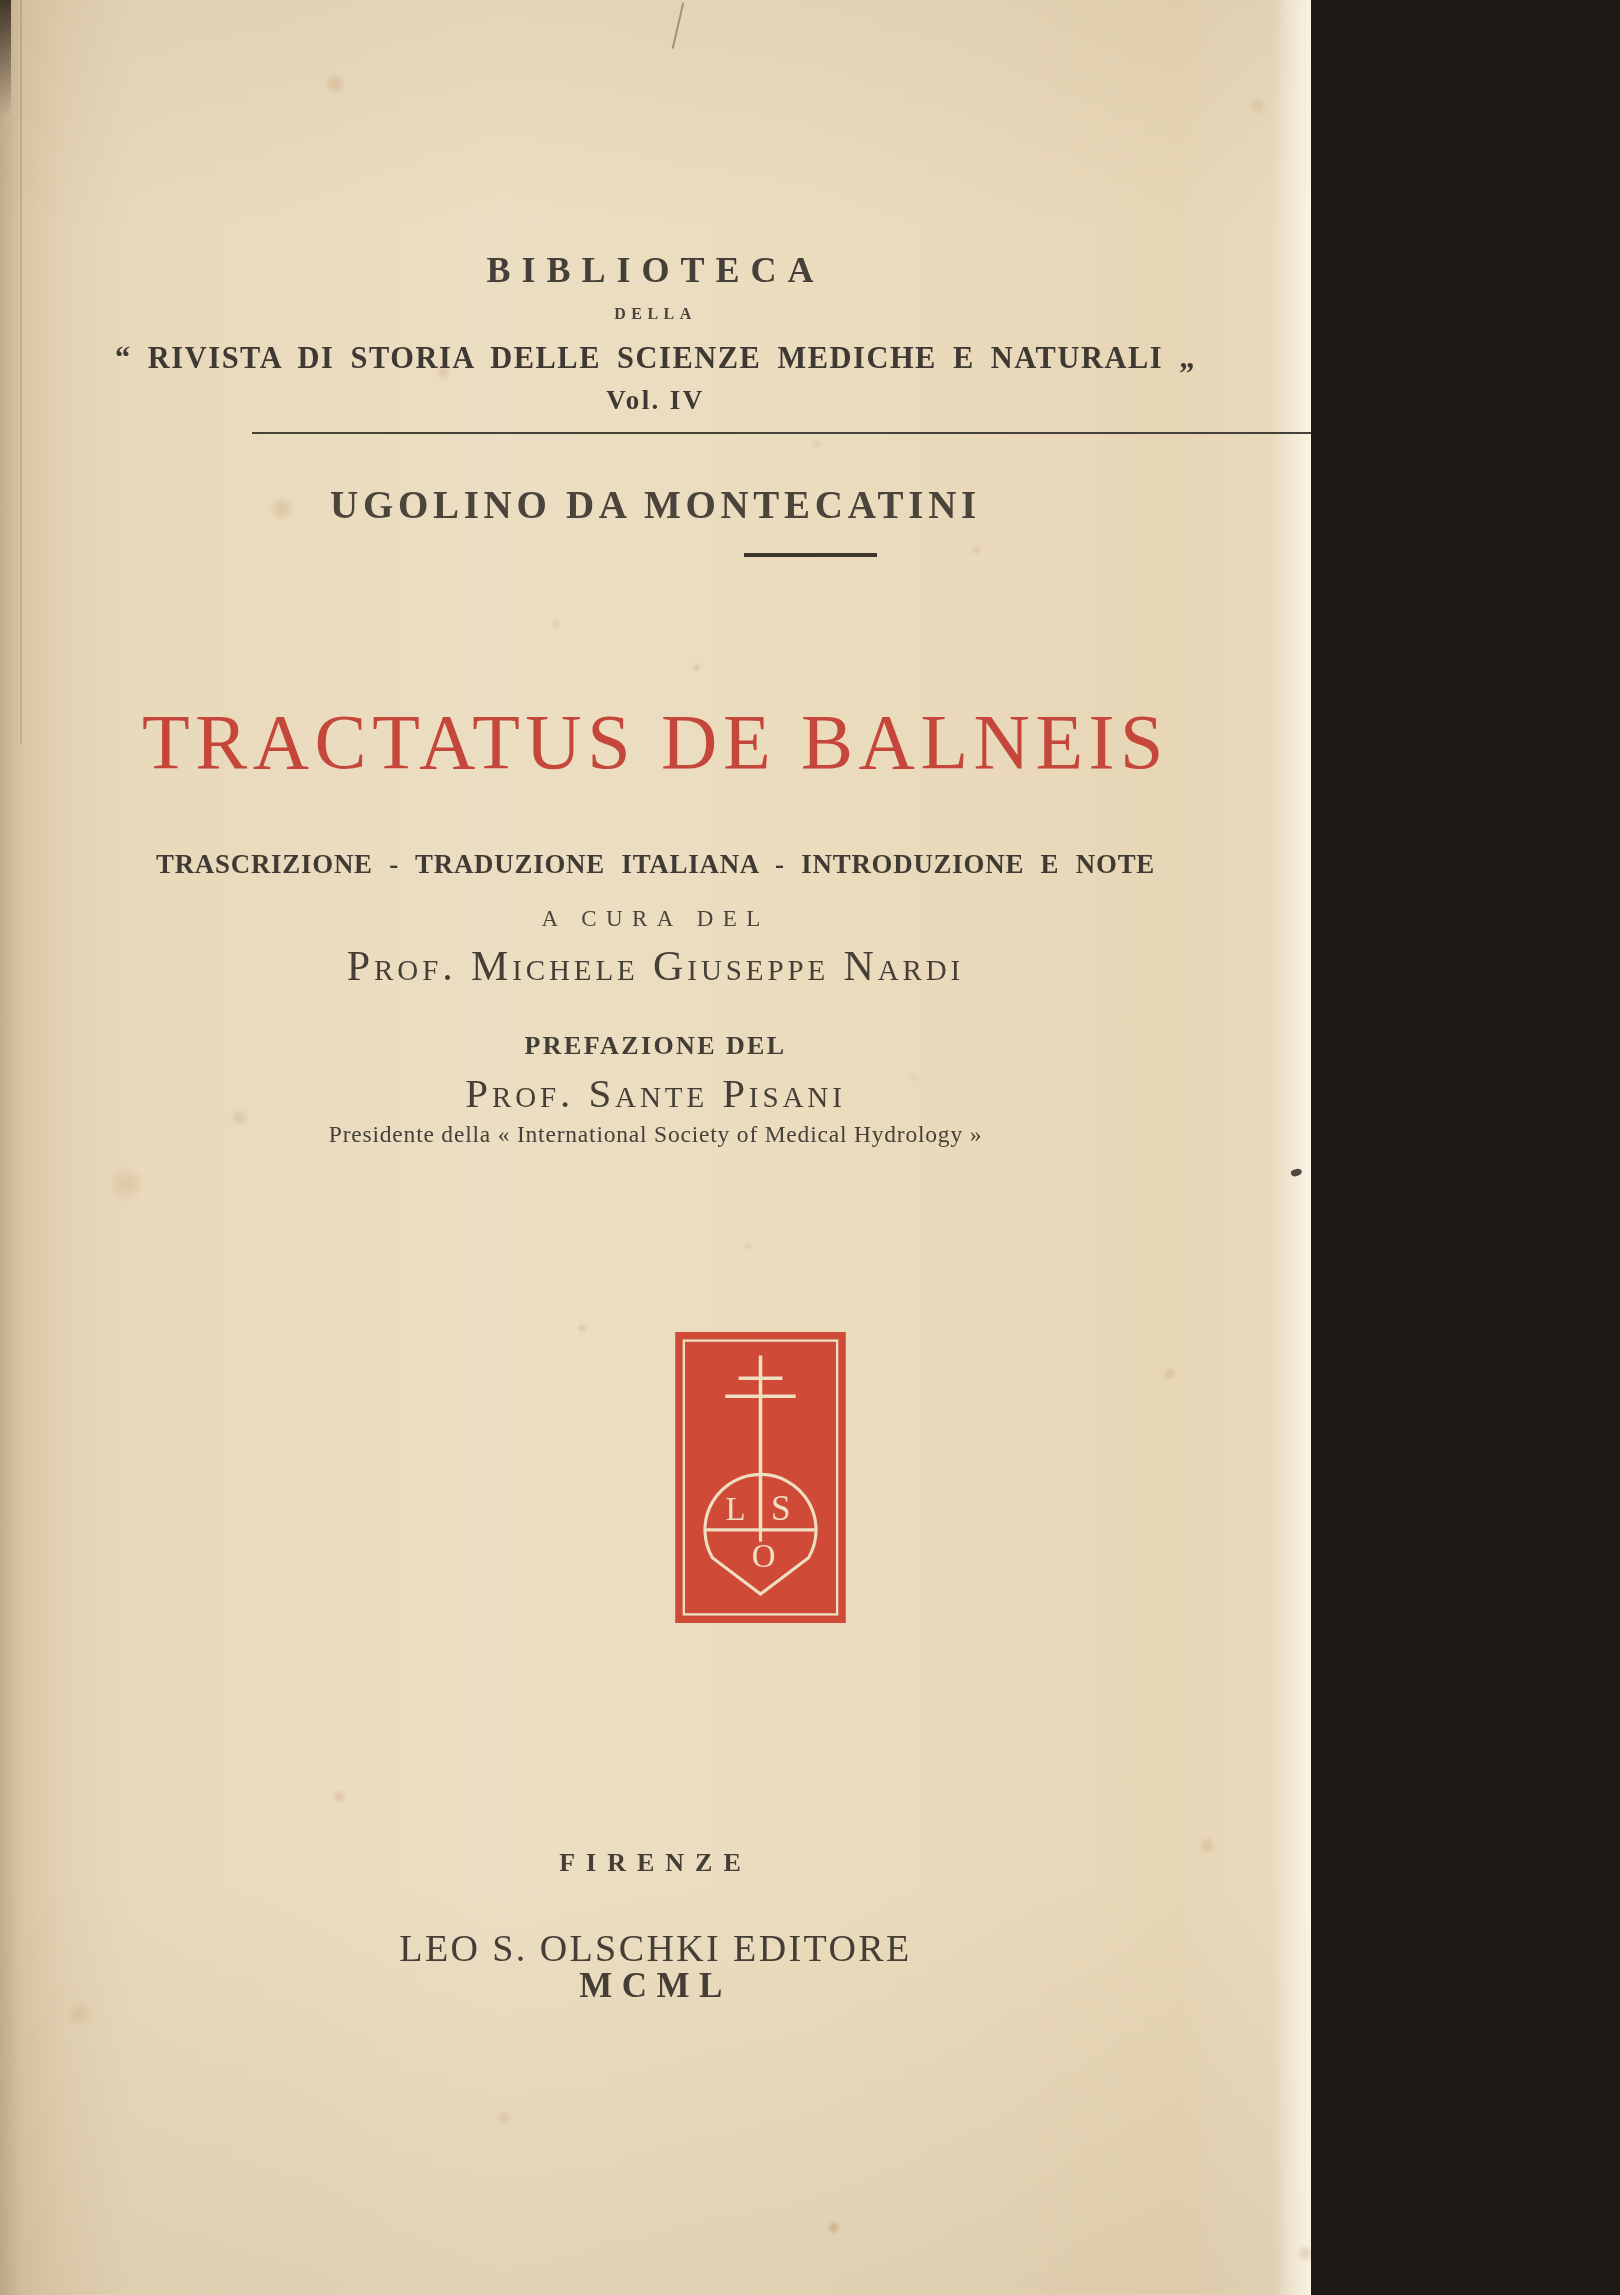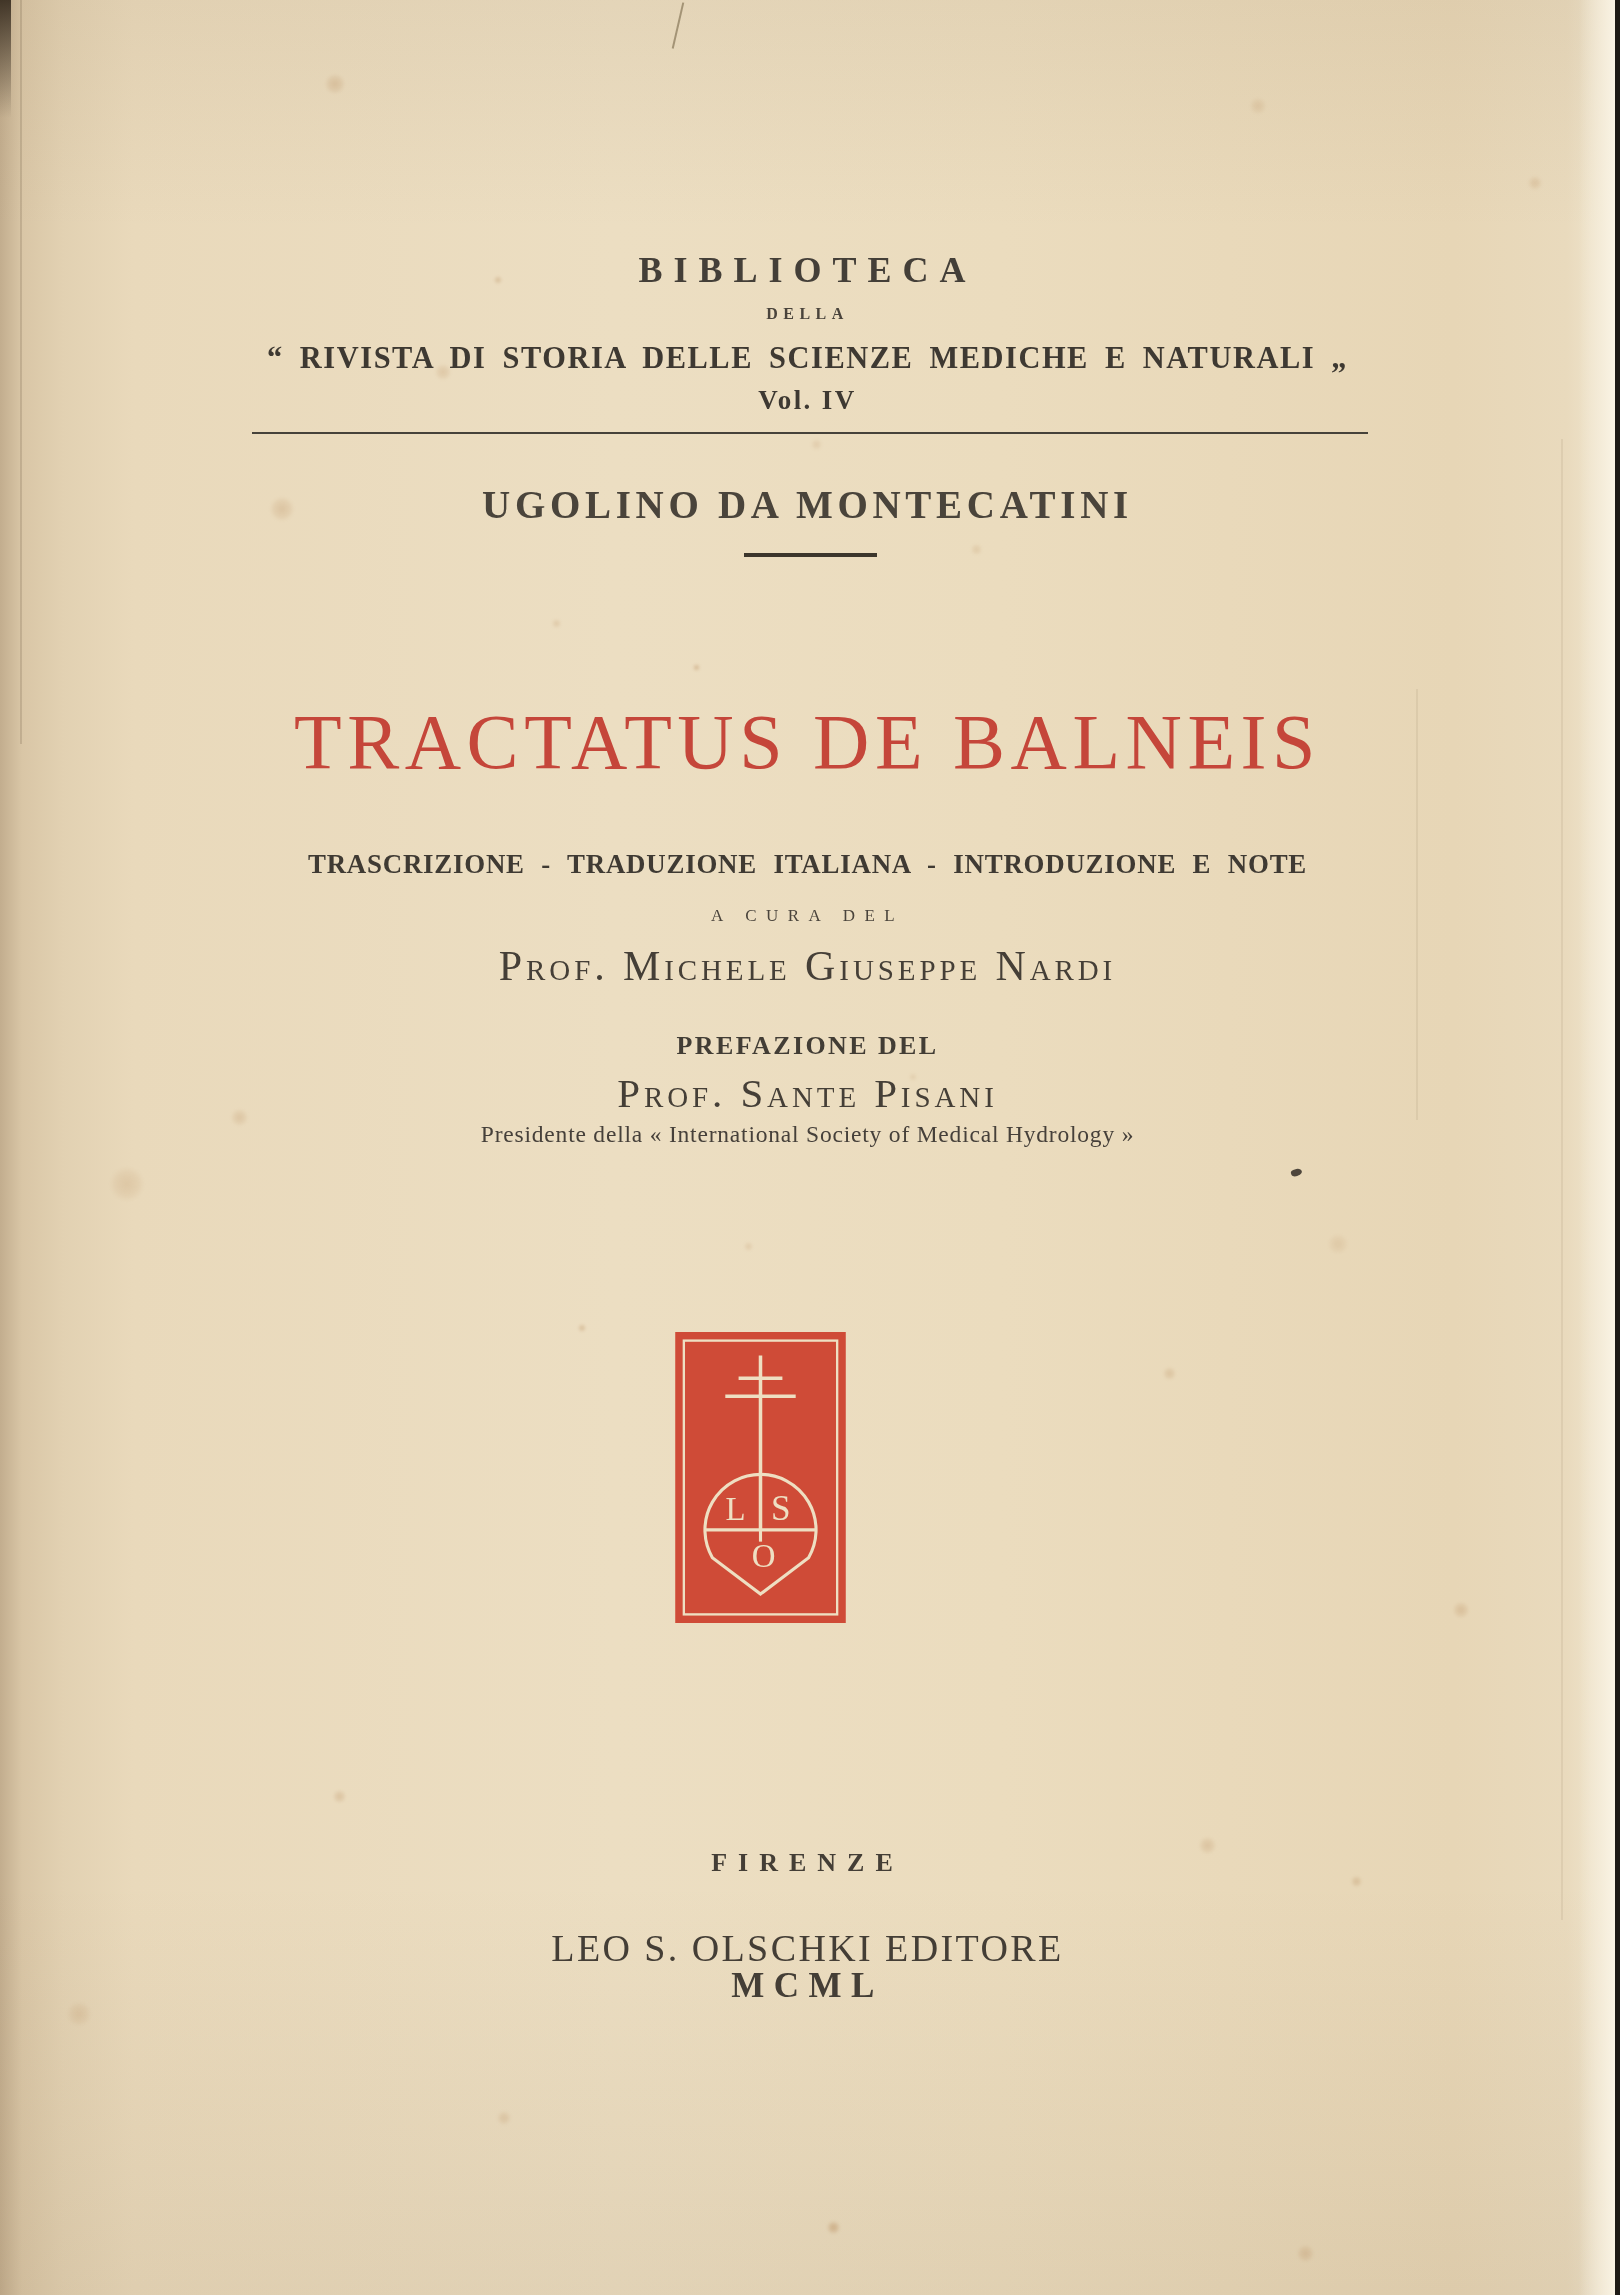--- a/index.html
+++ b/index.html
@@ -1,18 +1,18 @@
 <!DOCTYPE html>
 <html style="font-size:12.5px"><head>
 <meta charset="utf-8">
 <style>
   html, body { margin: 0; padding: 0; background: #1d1a15; }
   .page {
     position: relative;
-    width: 1615px;
+    width: 1311px;
     height: 2295px;
     overflow: hidden;
     font-family: "Liberation Serif", "DejaVu Serif", serif;
     background:
       linear-gradient(180deg, rgba(120,92,58,.07) 0%, rgba(120,92,58,0) 10%, rgba(120,92,58,0) 82%, rgba(120,92,58,.09) 100%),
       linear-gradient(90deg, #c2ad8e 0px, #d9c6a6 22px, #e2d1b2 63px, #e9d9bb 133px, #ecdec2 38%, #ebdcbe 62%, #e7d6b6 90%, #e9dabd 97%, #f2e9d4 100%);
   }
   
   .fox {
     position: absolute; border-radius: 50%;
@@ -42,21 +42,21 @@
   .tb { position: absolute; left: 0; width: 100%; text-align: center; line-height: 1; color: #45403a; white-space: nowrap; }
   .t-biblioteca { top: 252px; font-size: 36px; font-weight: 700; letter-spacing: 11px; color: #443f38; }
   .t-della      { top: 306px; font-size: 16px; font-weight: 700; letter-spacing: 5.5px;  color: #4a443c; }
   .t-journal    { top: 342px; font-size: 31px; font-weight: 700; letter-spacing: 1.6px; word-spacing: 7px; color: #3e3932; transform: scaleX(.98); }
   .t-volume     { top: 387px; font-size: 27px; font-weight: 700; letter-spacing: 2.4px; color: #3e3932; }
   .rule-long    { position: absolute; top: 432px; left: 252px; width: 1116px; height: 2.4px; background: #46423a; }
   .t-author     { top: 485px; font-size: 39px; font-weight: 700; letter-spacing: 4.7px; color: #4a443b; }
   .rule-short   { position: absolute; top: 553px; left: 744px; width: 133px; height: 3.9px; background: #3c362c; }
   .t-title      { top: 703px; font-size: 78px; font-weight: 400; letter-spacing: 5.5px; color: #c5463a; }
   .t-subtitle   { top: 850px; font-size: 28px; font-weight: 700; letter-spacing: 0.8px; word-spacing: 9.4px; color: #3f3a33; transform: scaleX(.96); }
-  .t-curalabel  { top: 907px; font-size: 17px; font-weight: 400; letter-spacing: 9.4px; color: #4a443c; }
+  .t-curalabel  { top: 907px; font-size: 23px; font-weight: 400; letter-spacing: 9.4px; color: #4a443c; }
   .t-editor     { top: 945px; font-size: 42px; font-weight: 400; letter-spacing: 3.9px; font-variant: small-caps; color: #453f37; }
   .t-preflabel  { top: 1033px; font-size: 26px; font-weight: 700; letter-spacing: 2.4px; color: #423d35; }
   .t-prefauthor { top: 1073px; font-size: 41px; font-weight: 400; letter-spacing: 3.9px; font-variant: small-caps; color: #453f37; }
   .t-prefrole   { top: 1123px; font-size: 23.5px; font-weight: 400; letter-spacing: 0.8px; color: #46403a; }
   .t-city       { top: 1850px; font-size: 26px; font-weight: 700; letter-spacing: 11px; color: #443e36; }
   .t-publisher  { top: 1897px; font-size: 38px; font-weight: 400; letter-spacing: 2.4px; color: #443e36; margin-top: 32px; }
   .t-year       { top: 1968px; font-size: 35px; font-weight: 700; letter-spacing: 9.4px; color: #443e36; }
   
   .device { position: absolute; left: 675px; top: 1332px; width: 171px; height: 291px; }
 </style>

